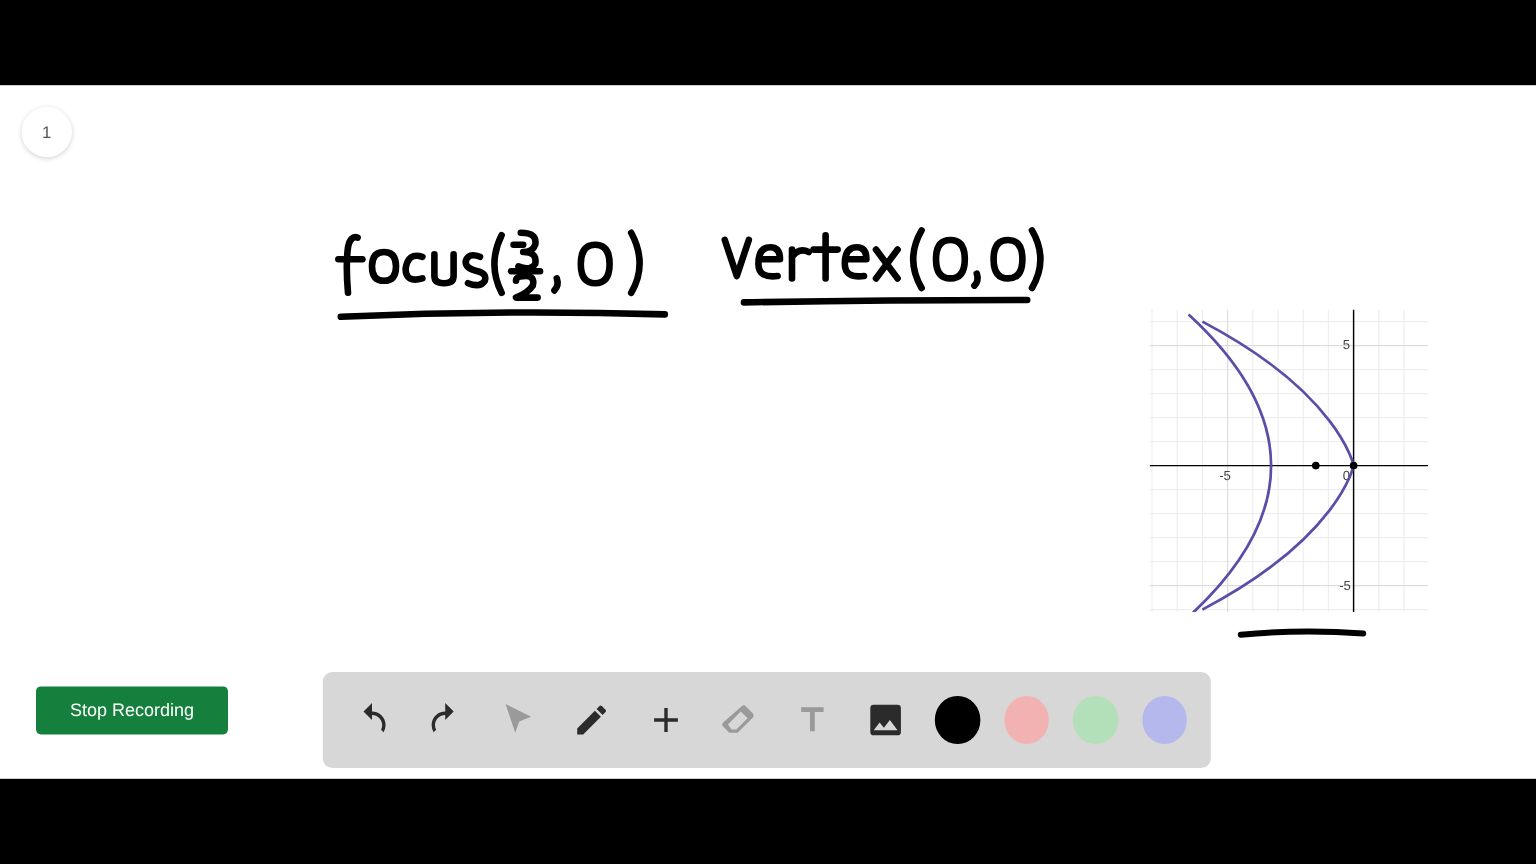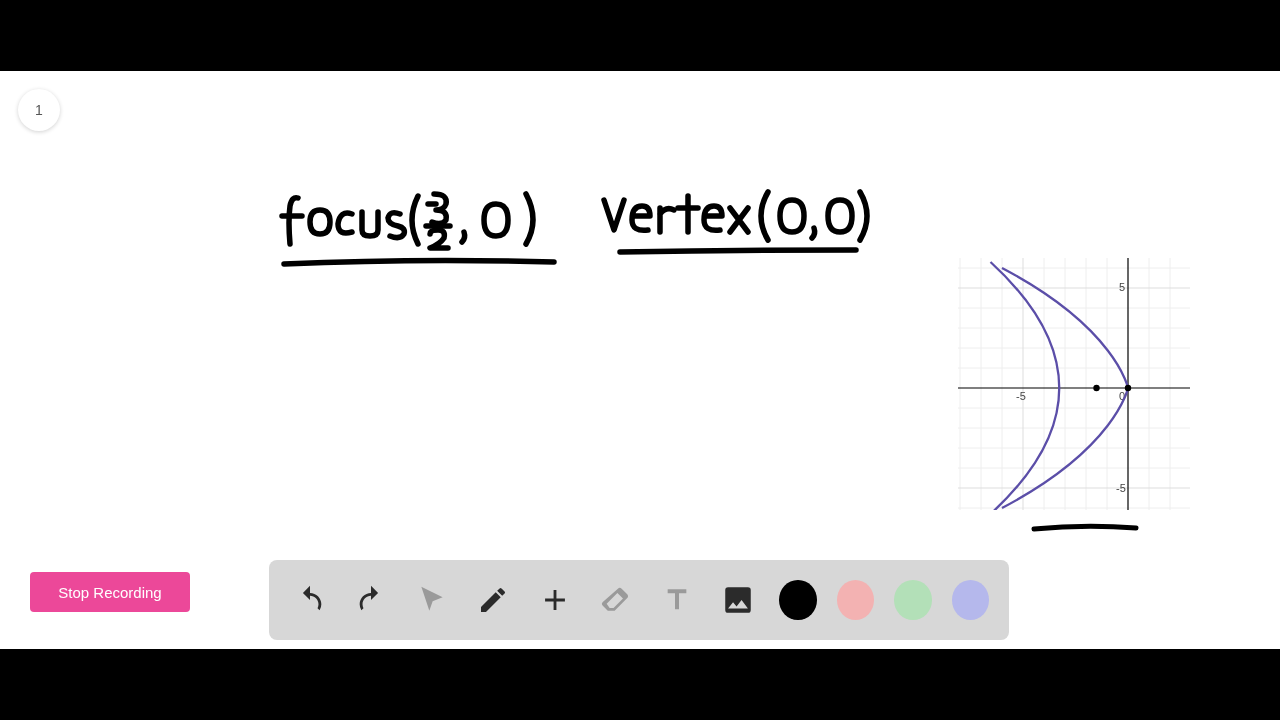--- a/index.html
+++ b/index.html
@@ -39,21 +39,21 @@
     width: 232px;
     height: 252px;
     background: #fff;
   }
   .stop-btn {
     position: absolute;
     left: 30px;
     top: 501px;
     width: 160px;
     height: 40px;
-    background: #ec4899;
+    background: #15803d;
     color: #fff;
     border: none;
     border-radius: 4px;
     font-size: 15px;
     cursor: pointer;
   }
   .toolbar {
     position: absolute;
     left: 269px;
     top: 489px;

